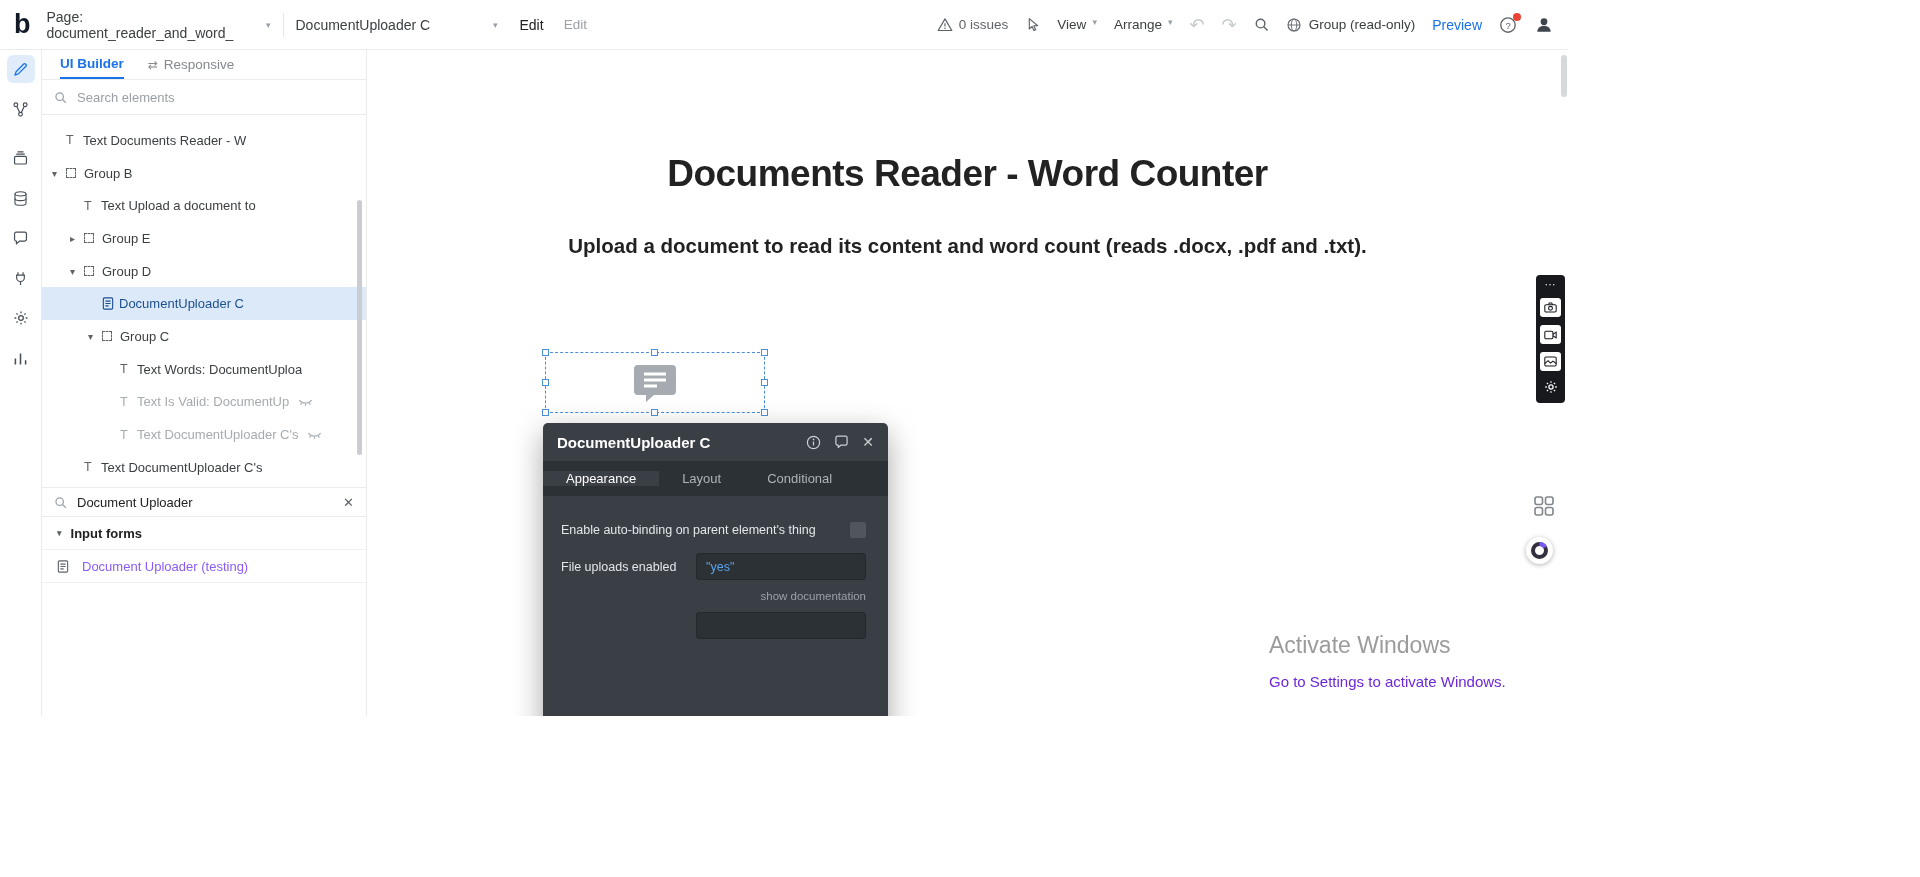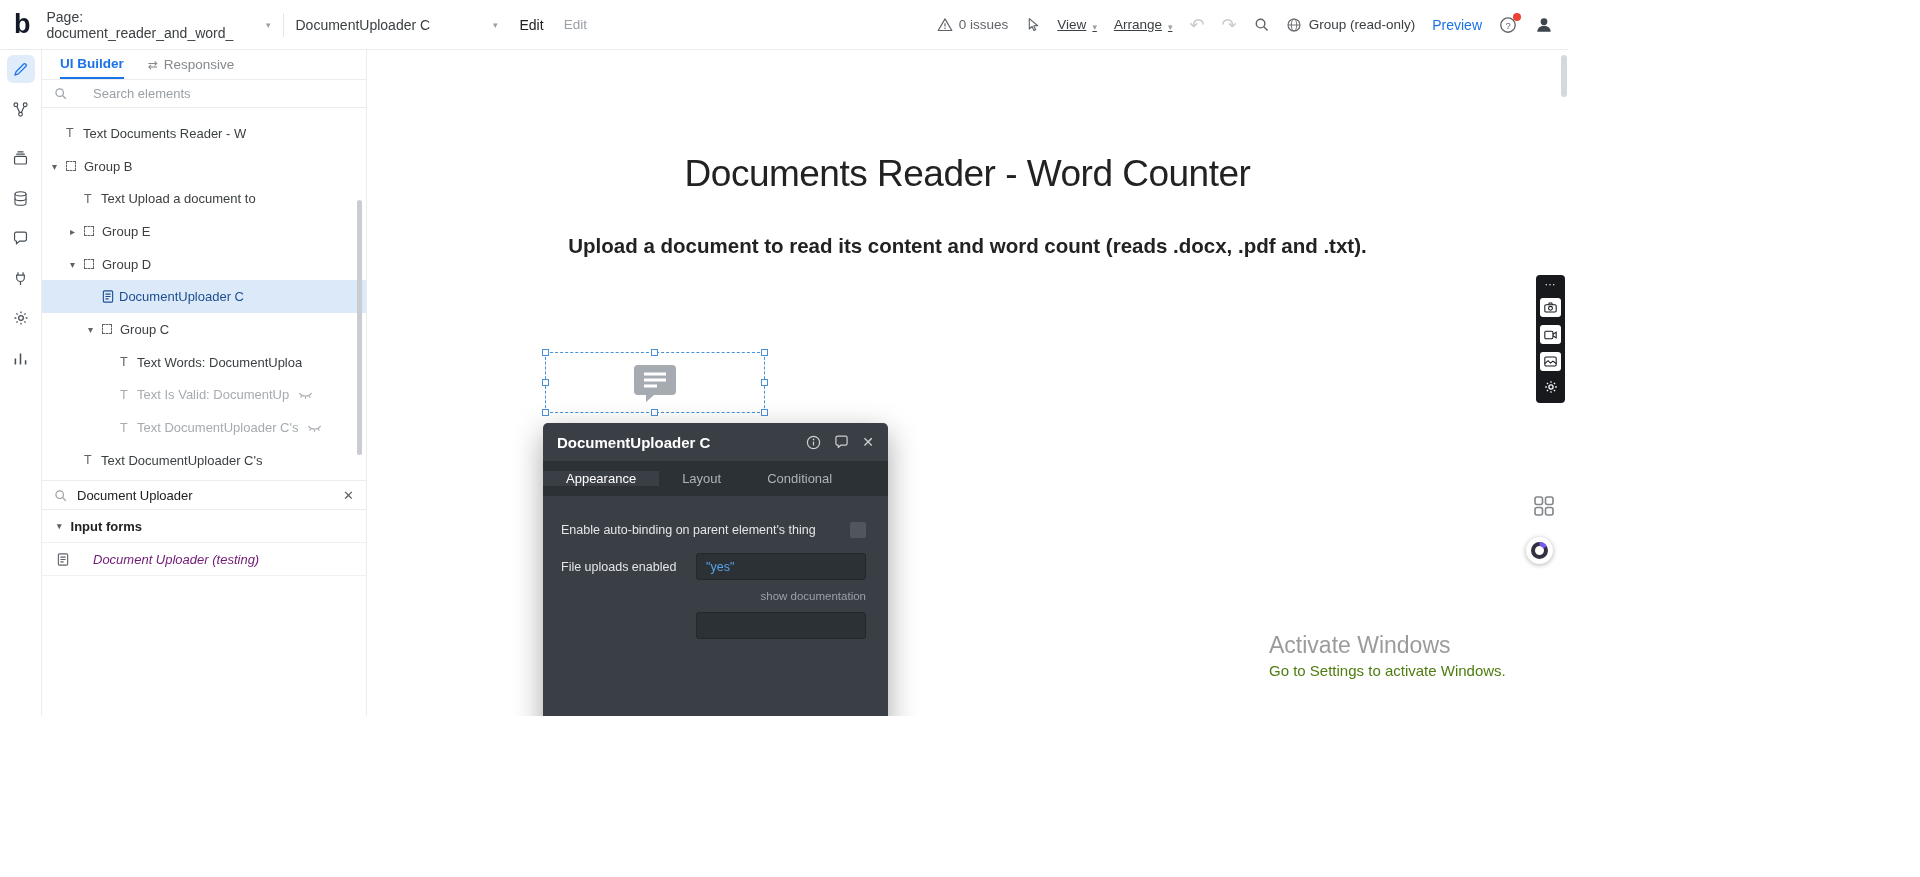--- a/index.html
+++ b/index.html
@@ -11,42 +11,42 @@
   .logo{font-size:27px;font-weight:700;color:#131a27;margin-right:16px;line-height:1;cursor:pointer;}
   .page-sel{display:flex;align-items:center;justify-content:space-between;width:224px;font-size:14px;color:#3c4043;cursor:pointer;}
   .el-sel{display:flex;align-items:center;justify-content:space-between;width:202px;font-size:14px;color:#3c4043;cursor:pointer;}
   .chev{font-size:9px;color:#9aa0a6;margin-left:6px;}
   .vdiv{width:1px;height:24px;background:#e6e6e6;margin:0 12px;}
   .edit{font-size:14px;color:#202124;margin-left:22px;cursor:pointer;}
   .saved{font-size:13.5px;color:#9aa0a6;margin-left:20px;}
   .tb-right{margin-left:auto;display:flex;align-items:center;gap:17px;}
   .issues{display:flex;align-items:center;gap:6px;color:#5f6368;font-size:13.5px;cursor:pointer;}
   .tb-ic{display:inline-flex;align-items:center;color:#5f6368;cursor:pointer;}
-  .menu{display:flex;align-items:flex-end;font-size:13.5px;color:#3c4043;cursor:pointer;text-decoration:underline;}
+  .menu{display:flex;align-items:flex-start;font-size:13.5px;color:#3c4043;cursor:pointer;}
   .undo,.redo{font-size:18px;color:#c7cbce;line-height:1;cursor:default;}
   .live{display:flex;align-items:center;gap:7px;font-size:13.5px;color:#3c4043;cursor:pointer;}
   .preview{color:#1a73e8;font-size:14px;font-weight:500;cursor:pointer;}
   .help{position:relative;display:inline-flex;color:#5f6368;cursor:pointer;}
   .red-dot{position:absolute;top:-3px;right:-4px;width:8px;height:8px;border-radius:50%;background:#ea4335;}
   .avatar{display:inline-flex;color:#3f454d;cursor:pointer;}
 
   
   .rail{position:absolute;left:0;top:50px;width:42px;height:666px;border-right:1px solid #ececec;display:flex;flex-direction:column;align-items:center;padding-top:5px;box-sizing:border-box;background:#fff;}
   .rail-btn{width:28px;height:28px;display:flex;align-items:center;justify-content:center;margin-bottom:12px;color:#464e56;border-radius:6px;cursor:pointer;}
   .rail-btn.active{background:#e1ecfb;color:#1a73e8;}
   .rail-btn.gap-after{margin-bottom:21px;}
 
   
   .sidebar{position:absolute;left:42px;top:50px;width:325px;height:666px;border-right:1px solid #ececec;box-sizing:border-box;background:#fff;}
   .sb-tabs{height:29px;display:flex;align-items:stretch;padding:0 18px;gap:24px;font-size:13.5px;}
   .sb-tab{display:flex;align-items:center;cursor:pointer;}
   .sb-tab.active{color:#1a73e8;font-weight:700;border-bottom:2px solid #1a73e8;}
   .sb-tab.inactive{color:#84898e;gap:6px;}
   .swap{font-size:12px;color:#84898e;}
-  .sb-search{height:29px;border-top:1px solid #ececec;border-bottom:1px solid #ececec;display:flex;align-items:center;padding:0 12px;gap:24px;box-sizing:border-box;color:#9aa0a6;}
+  .sb-search{height:36px;border-top:1px solid #ececec;border-bottom:1px solid #ececec;display:flex;align-items:center;padding:0 12px;gap:8px;box-sizing:border-box;color:#9aa0a6;}
   .search-input{border:none;outline:none;font-size:13px;color:#202124;flex:1;background:transparent;}
   .search-input::placeholder{color:#9aa0a6;}
   .tree{height:372px;padding-top:9px;box-sizing:border-box;overflow:hidden;}
   .tree-row{height:32.7px;display:flex;align-items:center;font-size:13px;color:#5f6368;cursor:pointer;box-sizing:border-box;}
   .tree-row.selected{background:#dce9f9;}
   .tree-row.selected .tree-label{color:#1d4f8f;}
   .tree-row.selected{color:#1d4f8f;}
   .tree-row.hiddenel{color:#a6abb0;}
   .tree-row.hiddenel .tree-label{color:#a6abb0;}
   .tree-arrow{width:14px;font-size:10px;color:#5f6368;flex:none;}
@@ -55,26 +55,26 @@
   .ticon-group{width:10px;height:10px;border:1px dashed currentColor;margin-right:8px;box-sizing:border-box;}
   .ticon-uploader{width:17px;}
   .tree-label{white-space:nowrap;overflow:hidden;color:#3c4043;}
   .eye-off{margin-left:9px;display:inline-flex;color:#a6abb0;flex:none;}
   .tree-scrollbar{position:absolute;right:4px;top:150px;width:5px;height:255px;background:#c9ccd1;border-radius:3px;cursor:pointer;}
   .sb-filter{height:30px;border-top:1px solid #ececec;border-bottom:1px solid #ececec;display:flex;align-items:center;padding:0 12px;gap:8px;box-sizing:border-box;color:#9aa0a6;}
   .filter-input{border:none;outline:none;font-size:13px;color:#202124;flex:1;background:transparent;}
   .clear-x{color:#5f6368;font-size:13px;cursor:pointer;}
   .sb-section{height:32px;display:flex;align-items:center;padding:0 15px;gap:9px;font-size:13px;font-weight:700;color:#202124;border-bottom:1px solid #f1f1f1;cursor:pointer;}
   .caret{font-size:9px;color:#5f6368;}
-  .sb-result{height:32px;display:flex;align-items:center;padding:0 15px;gap:19px;font-size:13px;color:#701a75;border-bottom:1px solid #f1f1f1;cursor:pointer;font-style:italic;}
+  .sb-result{height:32px;display:flex;align-items:center;padding:0 15px;gap:8px;font-size:13px;color:#8b5cf6;border-bottom:1px solid #f1f1f1;cursor:pointer;}
   .sb-result .ticon-uploader{color:#5f6368;}
 
   
   .canvas{position:absolute;left:367px;top:50px;width:1201px;height:666px;overflow:hidden;background:#fff;}
-  .page-title{position:absolute;top:103px;left:0;width:100%;text-align:center;font-size:37px;font-weight:400;color:#222;letter-spacing:-0.5px;margin:0;}
+  .page-title{position:absolute;top:103px;left:0;width:100%;text-align:center;font-size:37px;font-weight:700;color:#222;letter-spacing:-0.5px;margin:0;}
   .page-subtitle{position:absolute;top:184px;left:0;width:100%;text-align:center;font-size:20.5px;font-weight:700;color:#222;}
   .selection{position:absolute;left:178px;top:302px;width:220px;height:61px;border:1px dashed #4a90d9;box-sizing:border-box;display:flex;align-items:center;justify-content:center;cursor:move;}
   .handle{position:absolute;width:7px;height:7px;background:#fff;border:1px solid #4a90d9;box-sizing:border-box;cursor:pointer;}
   .h-nw{left:-4px;top:-4px;} .h-n{left:calc(50% - 4px);top:-4px;} .h-ne{right:-4px;top:-4px;}
   .h-w{left:-4px;top:calc(50% - 4px);} .h-e{right:-4px;top:calc(50% - 4px);}
   .h-sw{left:-4px;bottom:-4px;} .h-s{left:calc(50% - 4px);bottom:-4px;} .h-se{right:-4px;bottom:-4px;}
   .up-icon{display:inline-flex;color:#a6abb1;}
 
   
   .inspector{position:absolute;left:176px;top:373px;width:345px;height:350px;background:#3a3f45;border-radius:5px;box-shadow:0 10px 30px rgba(0,0,0,0.35);overflow:hidden;}
@@ -100,21 +100,21 @@
   .ft-dots{color:#e8eaed;font-size:11px;letter-spacing:1px;line-height:1;margin-bottom:4px;cursor:pointer;}
   .ft-btn{width:21px;height:19px;background:#fff;border-radius:3px;margin:4px 0;display:flex;align-items:center;justify-content:center;color:#17191d;cursor:pointer;}
   .ft-gear{color:#fff;display:inline-flex;margin-top:4px;cursor:pointer;}
   .grid-menu{position:absolute;right:13px;top:445px;display:inline-flex;color:#80868b;cursor:pointer;}
   .ext-badge{position:absolute;right:15px;top:487px;width:27px;height:27px;border-radius:50%;background:#fff;box-shadow:0 1px 5px rgba(0,0,0,0.3);display:flex;align-items:center;justify-content:center;cursor:pointer;}
   .canvas-scroll{position:absolute;right:1px;top:5px;width:6px;height:42px;background:#d6d9dc;border-radius:3px;cursor:pointer;}
 
   
   .watermark{position:absolute;left:902px;top:582px;color:#9b9b9b;}
   .wm1{font-size:23px;}
-  .wm2{font-size:15px;margin-top:3px;color:#4d7c0f;}
+  .wm2{font-size:15px;margin-top:14px;color:#6d28d9;}
 </style>
 </head>
 <body>
 
 <div class="app">
 
   <header class="topbar">
     <div class="logo">b</div>
     <div class="page-sel">
       <span>Page: document_reader_and_word_</span>

